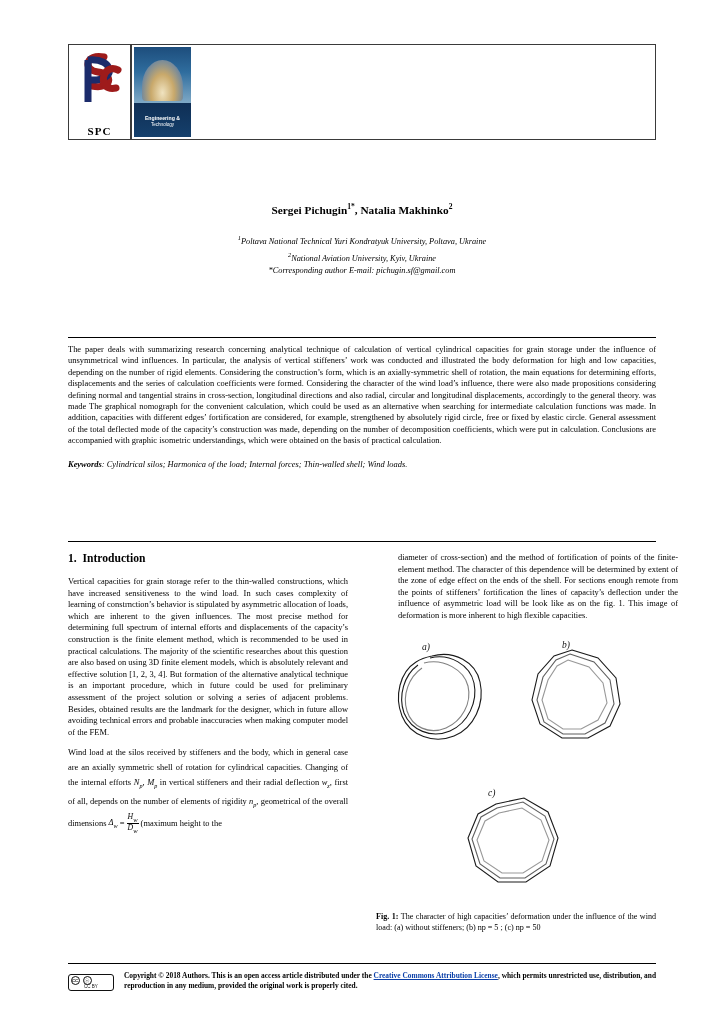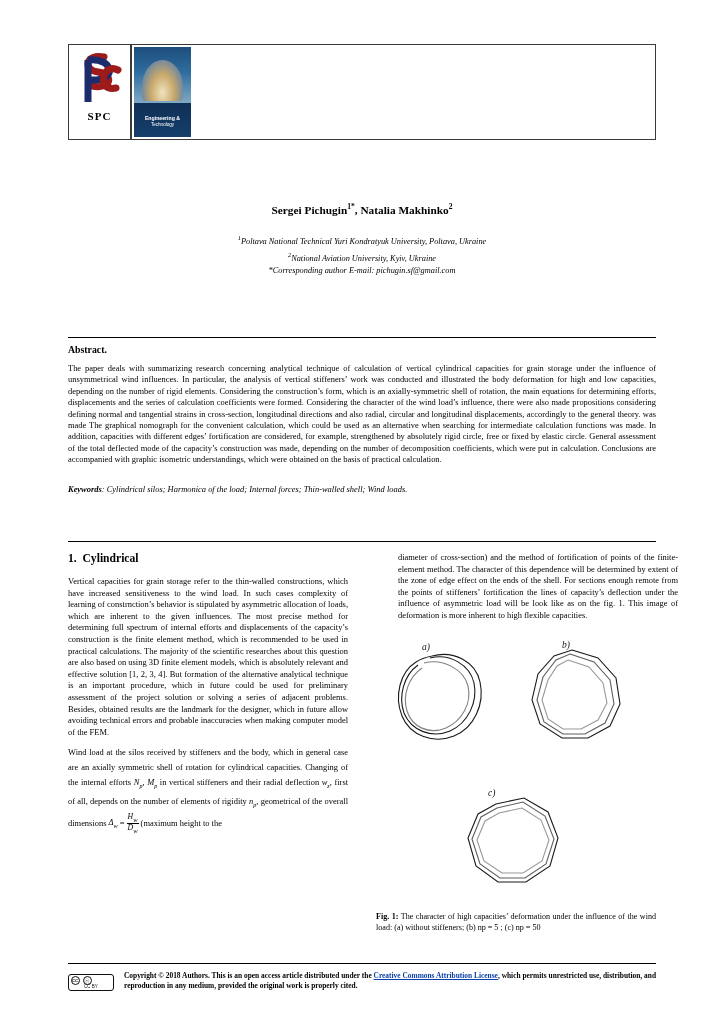--- a/index.html
+++ b/index.html
@@ -30,21 +30,21 @@
     border: 1px solid #3a3a3a;
     display: flex;
     align-items: stretch;
   }
   .hdr-logo {
     width: 62px;
     border-right: 1px solid #3a3a3a;
     display: flex;
     flex-direction: column;
     align-items: center;
-    justify-content: flex-start;
+    justify-content: space-between;
     padding-bottom: 2px;
     position: relative;
   }
   .spc-mark {
     position: relative;
     width: 52px;
     height: 62px;
     margin-top: 3px;
   }
   .spc-mark svg { display:block; }
@@ -167,21 +167,21 @@
     margin-bottom: 8px;
   }
   .abs-body {
     font-size: 8.45px;
     line-height: 11.4px;
     text-align: justify;
   }
   .keywords {
     font-size: 8.45px;
     line-height: 11.4px;
-    margin-top: 18px;
+    margin-top: 12px;
   }
   .keywords i { font-style: italic; }
   .keywords .kw-label { font-style: italic; font-weight: bold; }
   .abs-rule-bot {
     position: absolute; left: 68px; top: 541px; width: 588px;
     border-top: 1px solid #000;
   }
 
   
   .col {
@@ -319,31 +319,30 @@
     </div>
     <div class="affils">
       <div><sup>1</sup>Poltava National Technical Yuri Kondratyuk University, Poltava, Ukraine</div>
       <div><sup>2</sup>National Aviation University, Kyiv, Ukraine</div>
       <div>*Corresponding author E-mail: pichugin.sf@gmail.com</div>
     </div>
   </div>
 
   <div class="abs-rule-top"></div>
   <div class="abstract-wrap">
-    <div class="abs-head">Abstract.</div>
     <div class="abs-body">The paper deals with summarizing research concerning analytical technique of calculation of vertical cylindrical capacities for grain storage under the influence of unsymmetrical wind influences. In particular, the analysis of vertical stiffeners’ work was conducted and illustrated the body deformation for high and low capacities, depending on the number of rigid elements. Considering the construction’s form, which is an axially-symmetric shell of rotation, the main equations for determining efforts, displacements and the series of calculation coefficients were formed. Considering the character of the wind load’s influence, there were also made propositions considering defining normal and tangential strains in cross-section, longitudinal directions and also radial, circular and longitudinal displacements, accordingly to the general theory. was made The graphical nomograph for the convenient calculation, which could be used as an alternative when searching for intermediate calculation functions was made. In addition, capacities with different edges’ fortification are considered, for example, strengthened by absolutely rigid circle, free or fixed by elastic circle. General assessment of the total deflected mode of the capacity’s construction was made, depending on the number of decomposition coefficients, which were put in calculation. Conclusions are accompanied with graphic isometric understandings, which were obtained on the basis of practical calculation.</div>
     <div class="keywords">
       <span class="kw-label">Keywords</span><i>: Cylindrical silos; Harmonica of the load; Internal forces; Thin-walled shell; Wind loads.</i>
     </div>
   </div>
   <div class="abs-rule-bot"></div>
 
   <div class="col col-left">
     <h2 class="sec">
-      <span>1.</span>&nbsp;&nbsp;<span>Cylindrical</span>
+      <span>1.</span>&nbsp;&nbsp;<span>Introduction</span>
     </h2>
     <p>Vertical capacities for grain storage refer to the thin-walled constructions, which have increased sensitiveness to the wind load. In such cases complexity of learning of constrnction’s behavior is stipulated by asymmetric allocation of loads, which are inherent to the given influences. The most precise method for determining full spectrum of internal efforts and displacements of the capacity’s construction is the finite element method, which is recommended to be used in practical calculations. The majority of the scientific researches about this question are also based on using 3D finite element models, which is absolutely relevant and effective solution [1, 2, 3, 4]. But formation of the alternative analytical technique is an important procedure, which in future could be used for preliminary assessment of the project solution or solving a series of adjacent problems. Besides, obtained results are the landmark for the designer, which in future allow avoiding technical errors and probable inaccuracies when making computer model of the FEM.</p>
 
     <p class="eqline">
       Wind load at the silos received by stiffeners and the body, which in general case are an axially symmetric shell of rotation for cylindrical capacities. Changing of the internal efforts <span class="mathvar">N<sub>p</sub></span>, <span class="mathvar">M<sub>p</sub></span> in vertical stiffeners and their radial deflection <span class="mathvar">w<sub>z</sub></span>, first of all, depends on the number of elements of rigidity <span class="mathvar">n<sub>p</sub></span>, geometrical of the overall dimensions <span class="mathvar">Δ<sub>w</sub></span> = <span class="frac"><span class="num">H<sub>w</sub></span><span class="den">D<sub>w</sub></span></span> (maximum height to the
     </p>
   </div>
 
   <div class="col col-right">
     <p>diameter of cross-section) and the method of fortification of points of the finite-element method. The character of this dependence will be determined by extent of the zone of edge effect on the ends of the shell. For sections enough remote from the points of stiffeners’ fortification the lines of capacity’s deflection under the influence of asymmetric load will be look like as on the fig. 1. This image of deformation is more inherent to high flexible capacities.</p>

